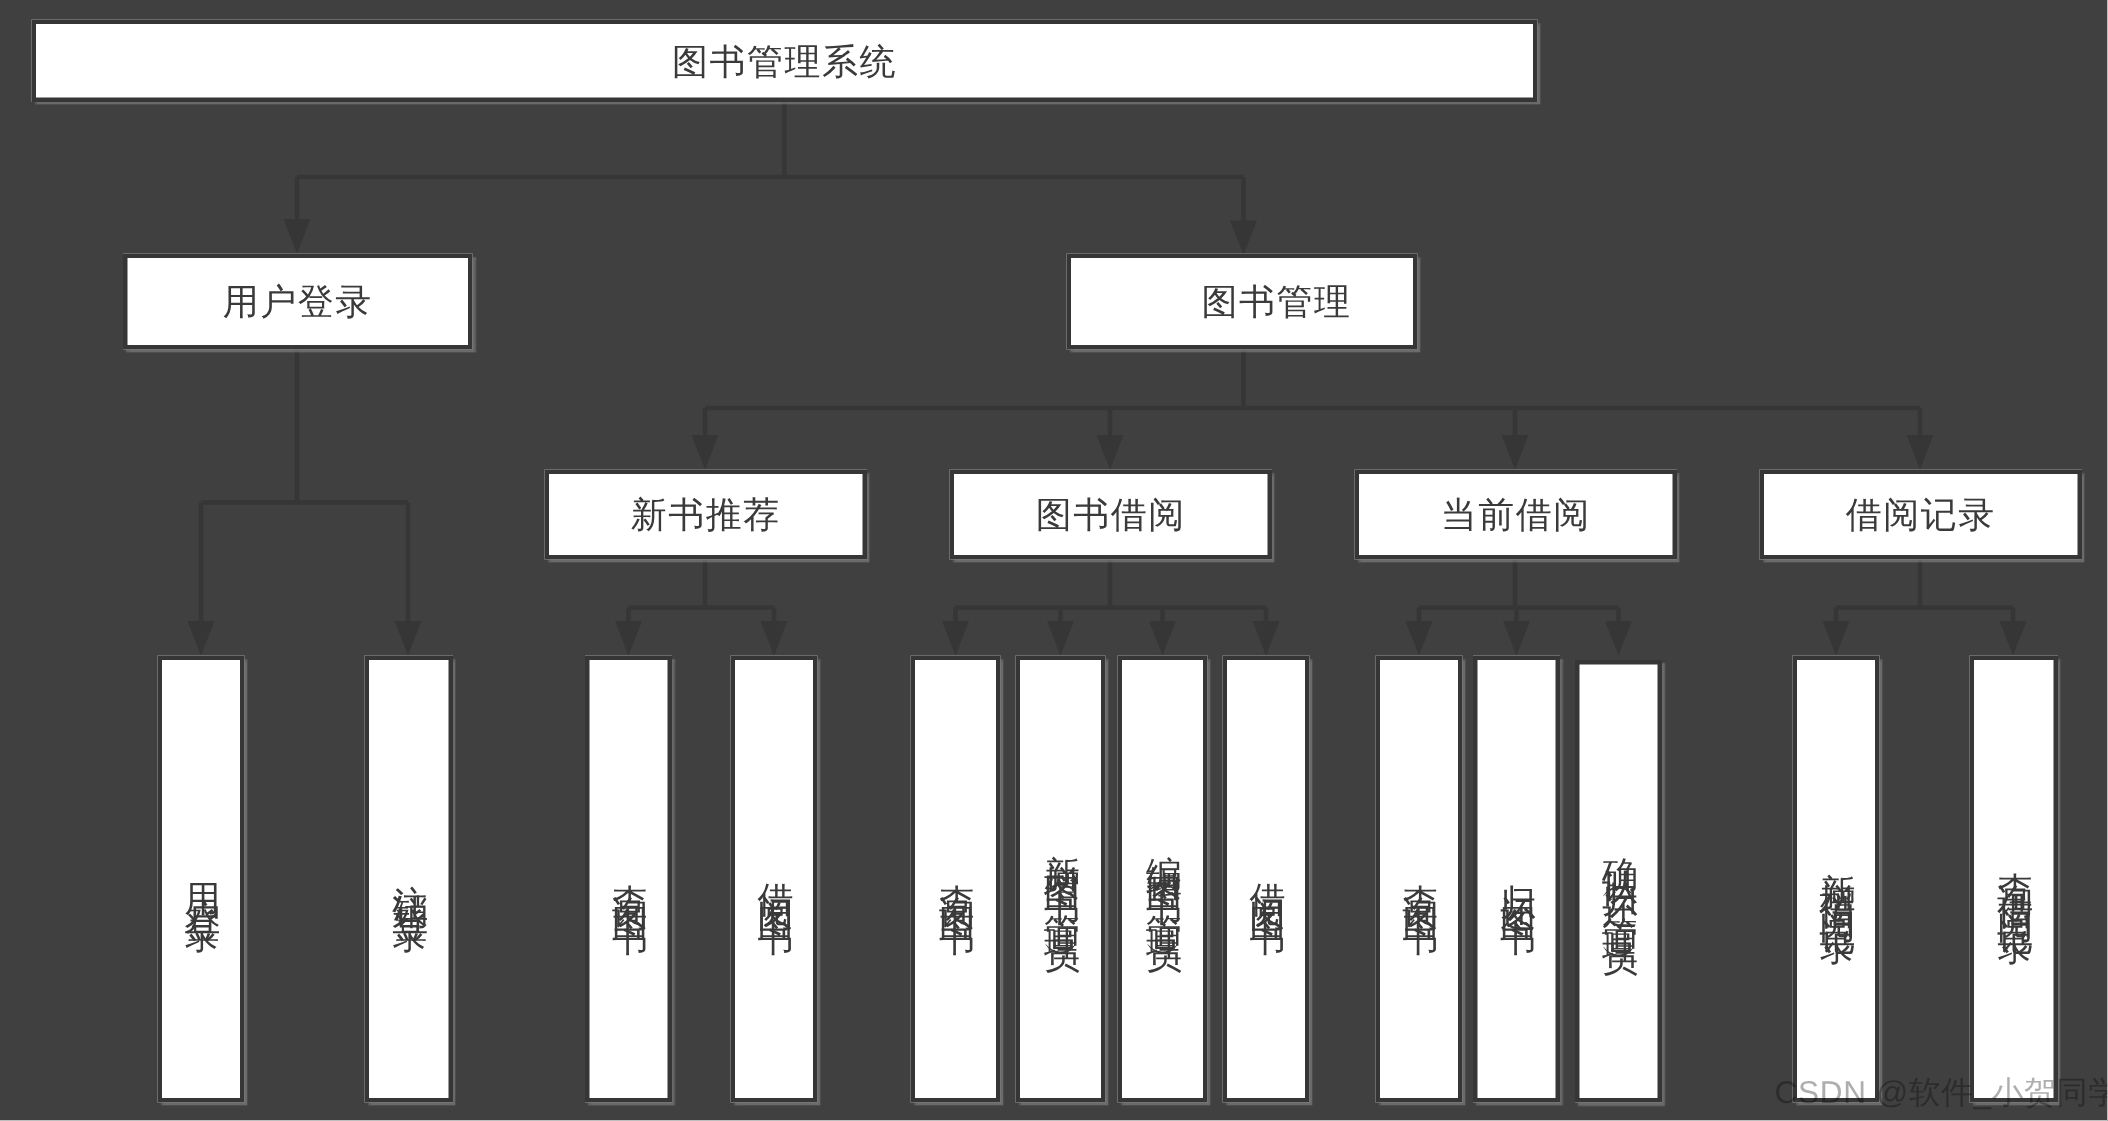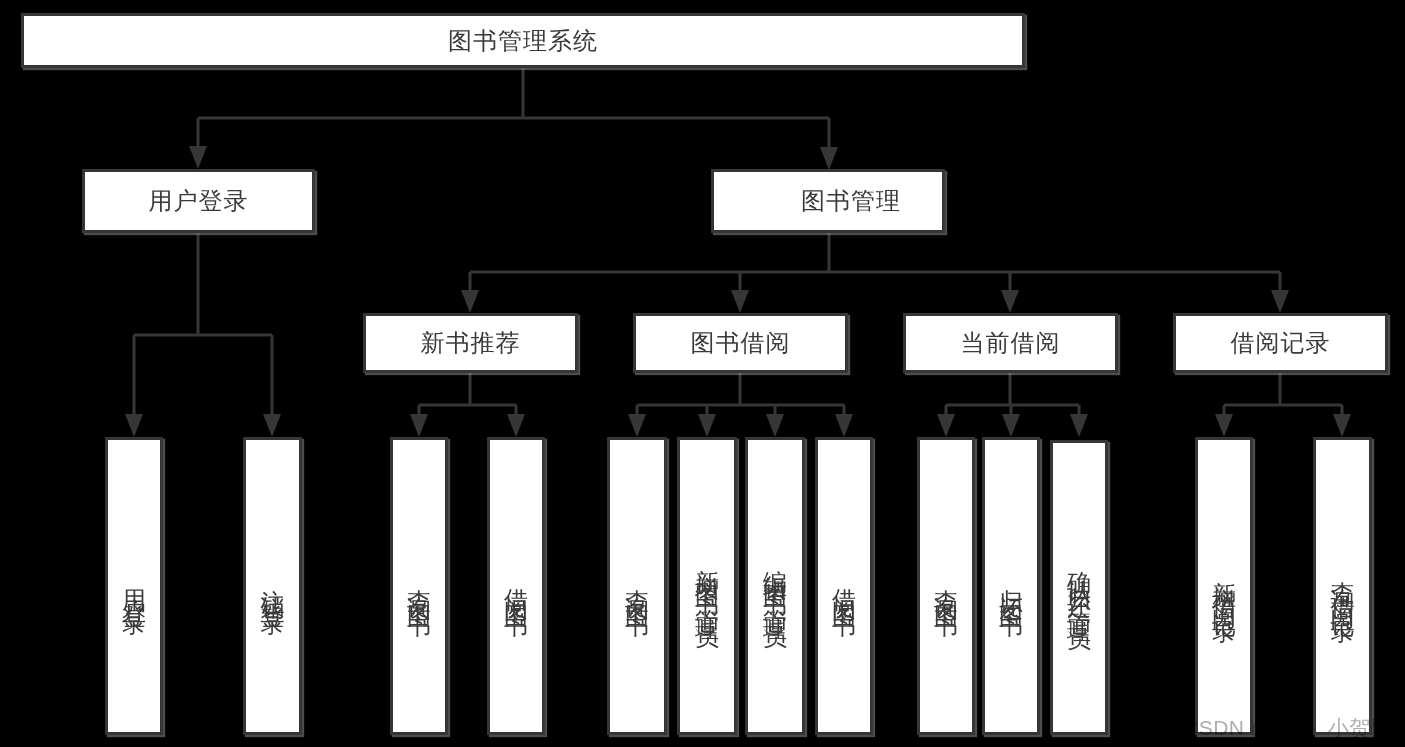--- a/index.html
+++ b/index.html
@@ -1,20 +1,20 @@
 <!DOCTYPE html>
 <html><head>
 <meta charset="utf-8">
 <style>
   html, body { margin: 0; padding: 0; background: #ffffff; }
   .canvas {
     position: relative;
     width: 1405px;
     height: 747px;
-    background: #000000;
+    background: #404040;
     font-family: "Liberation Sans", "DejaVu Sans", sans-serif;
     color: #3a3a3a;
     overflow: hidden;
   }
   .wires {
     position: absolute;
     left: 0; top: 0;
     width: 1405px; height: 747px;
     z-index: 1;
   }

